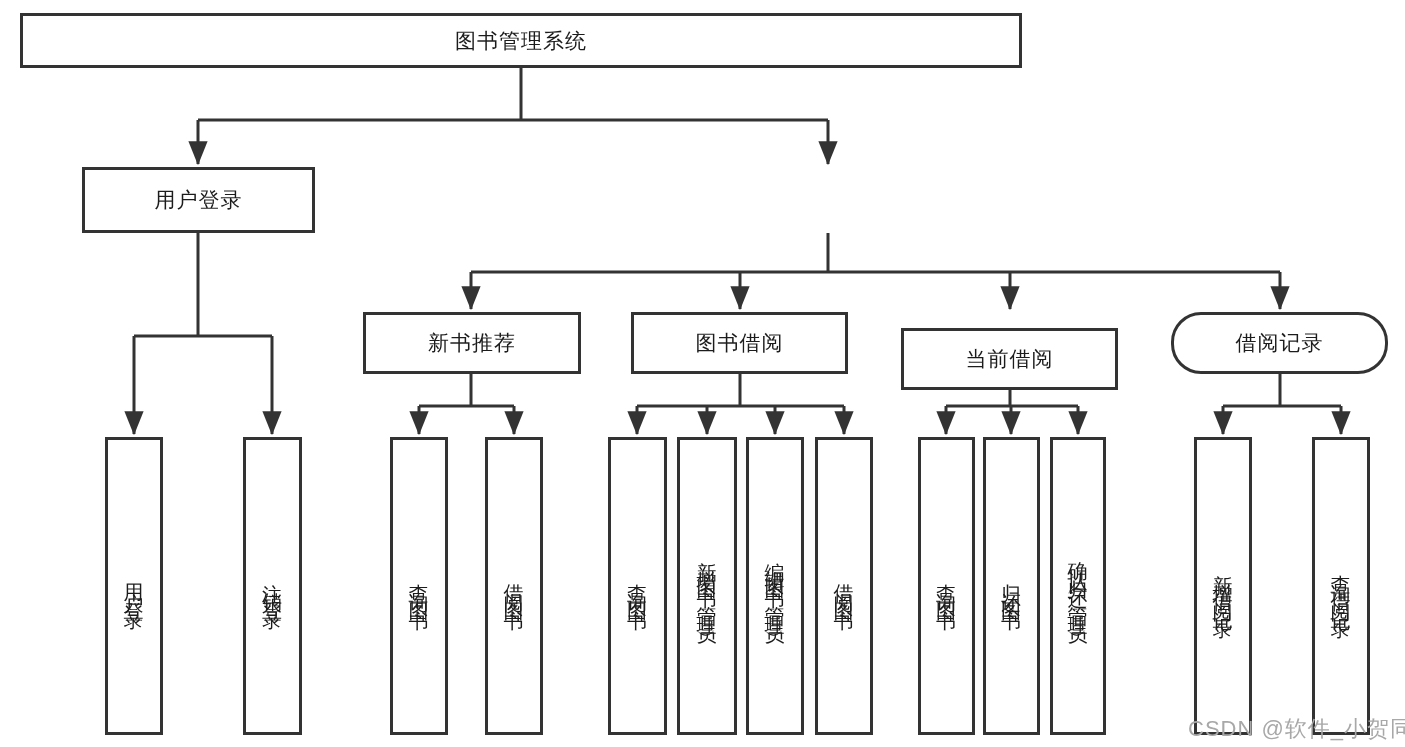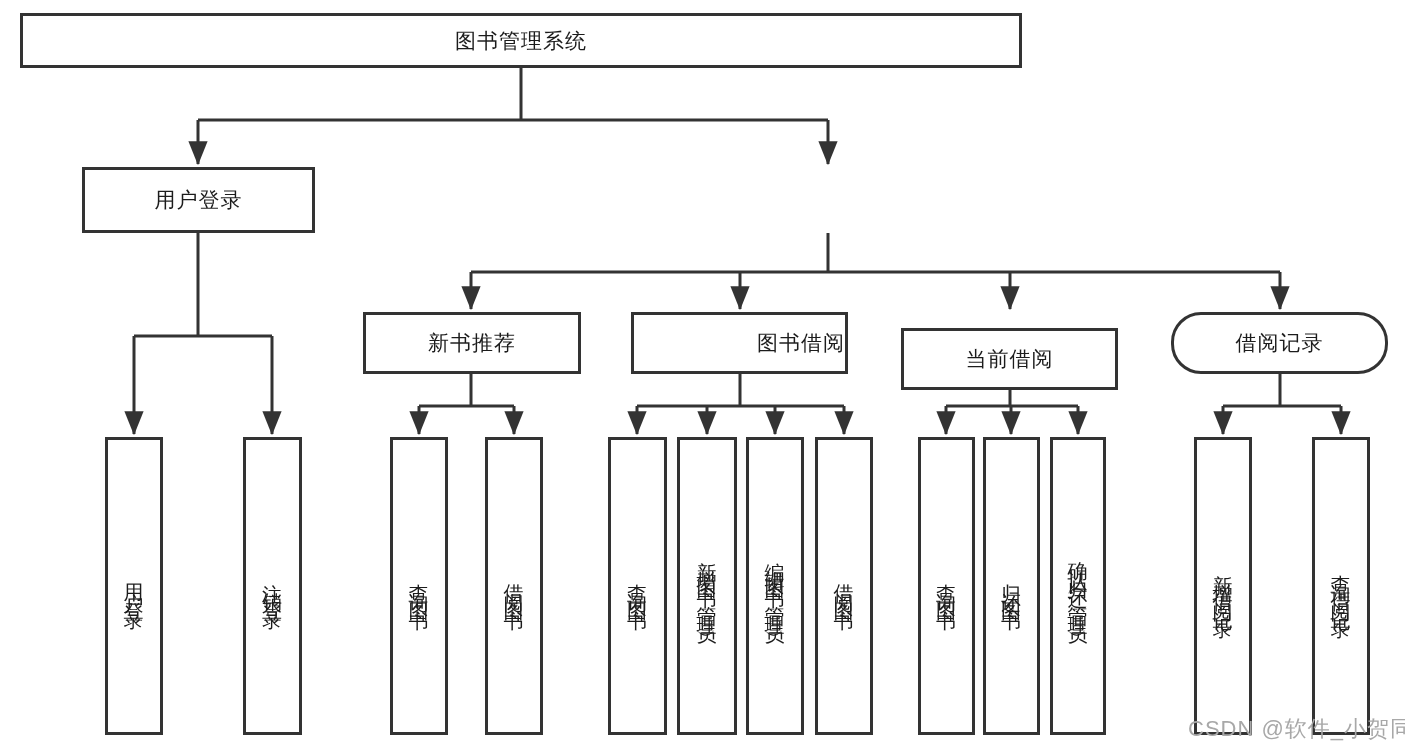--- a/index.html
+++ b/index.html
@@ -31,21 +31,21 @@
     font-weight:500;
     white-space:nowrap;
   }
   
   .n-root            { left:20px;  top:13px;  width:1002px; height:55px; }
   
   .n-user-login      { left:82px;  top:167px; width:233px; height:66px; }
   .n-book-mgmt       { left:711px; top:167px; width:235px; height:66px; }
   
   .n-new-books       { left:363px;  top:312px; width:218px; height:62px;text-align:center; }
-  .n-book-borrow     { left:631px;  top:312px; width:217px; height:62px;justify-content:flex-end; }
+  .n-book-borrow     { left:631px;  top:312px; width:217px; height:62px; }
   .n-current-borrow  { left:901px;  top:328px; width:217px; height:62px; }
   .n-borrow-records  { left:1171px; top:312px; width:217px; height:62px;border-radius:30px; }
   
   .leaf { top:437px; height:298px; }
   .l-1  { left:105px;  width:58px; }
   .l-2  { left:243px;  width:59px; }
   .l-3  { left:390px;  width:58px; }
   .l-4  { left:485px;  width:58px; }
   .l-5  { left:608px;  width:59px; }
   .l-6  { left:677px;  width:60px; }

